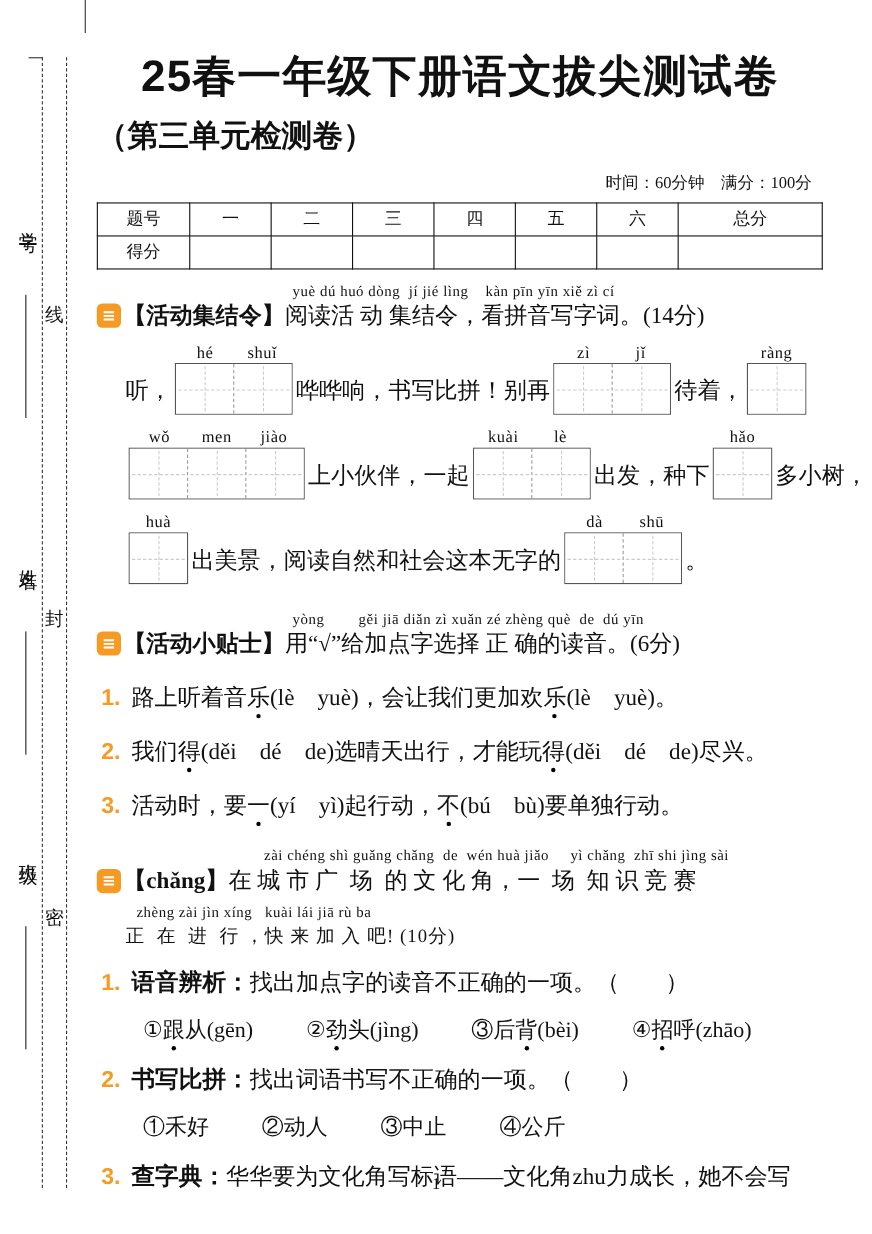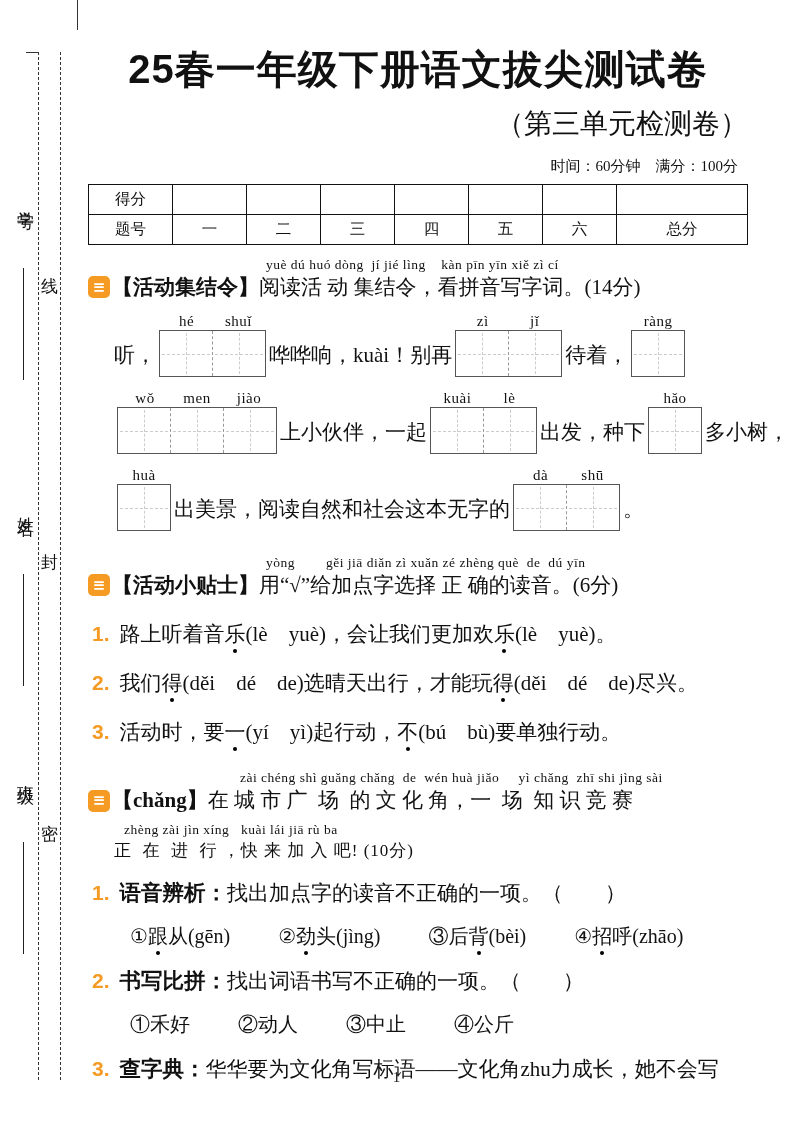--- a/index.html
+++ b/index.html
@@ -18,21 +18,21 @@
   .lab1{top:196px;} .lab2{top:502px;} .lab3{top:770px;}
   .write-line{position:absolute;left:23px;width:0;border-left:1.2px solid #222;height:112px;}
   .wl1{top:268px;} .wl2{top:574px;} .wl3{top:842px;}
   .seal-char{position:absolute;left:41px;font-size:17px;background:#fff;padding:5px 0;}
   .sc1{top:270px;} .sc2{top:546px;} .sc3{top:818px;}
 
   
   .content{position:absolute;left:88px;top:0;width:660px;}
   .title{margin:42px 0 0 0;text-align:center;font-size:40px;font-weight:900;
          letter-spacing:1px;font-family:"Liberation Sans", sans-serif;}
-  .subtitle{margin:8px 0 0 0;text-align:right;font-size:28px;font-weight:400;
+  .subtitle{margin:8px 0 0 0;text-align:left;font-size:28px;font-weight:700;
             font-family:"Liberation Sans", sans-serif;}
   .meta{text-align:right;font-size:15px;margin:14px 10px 8px 0;}
 
   table.score{width:100%;border-collapse:collapse;table-layout:fixed;}
   table.score td{border:1.6px solid #111;height:29px;text-align:center;
                  font-size:15.5px;padding:0;}
 
   
   #sections{margin-top:12px;}
   .sec{margin-top:12px;}
@@ -111,39 +111,39 @@
           <col style="width:74px">
           <col style="width:74px">
         <col style="width:74px">
           <col style="width:74px">
           <col style="width:74px">
         <col style="width:74px">
           <col>
       </colgroup>
       <tbody>
           <tr>
-            <td>得分</td>
-            <td></td>
-            <td></td>
-            <td></td>
-            <td></td>
-            <td></td>
-            <td></td>
-            <td></td>
-          </tr>
-          <tr>
             <td>题号</td>
             <td>一</td>
             <td>二</td>
             <td>三</td>
             <td>四</td>
             <td>五</td>
             <td>六</td>
             <td>总分</td>
           </tr>
+          <tr>
+            <td>得分</td>
+            <td></td>
+            <td></td>
+            <td></td>
+            <td></td>
+            <td></td>
+            <td></td>
+            <td></td>
+          </tr>
         </tbody>
     </table>
 
     <div id="sections">
         <section class="sec s1">
           <div class="head-pinyin">yuè dú huó dòng  jí jié lìng    kàn pīn yīn xiě zì cí</div>
           <div class="head-row">
             <span class="sec-icon">≡</span>
             <span class="sec-label">【活动集结令】</span>
             <span class="sec-text">阅读活 动 集结令，看拼音写字词。(14分)</span>
@@ -153,21 +153,21 @@
             <div class="box-group">
               <div class="box-pinyin">
                 <span>hé</span>
                 <span>shuǐ</span>
               </div>
               <div class="box-row">
                 <div class="tian-box"></div>
                 <div class="tian-box"></div>
               </div>
             </div>
-            <span class="seg-text">哗哗响，kuài！别再</span>
+            <span class="seg-text">哗哗响，书写比拼！别再</span>
             <div class="box-group">
               <div class="box-pinyin">
                 <span>zì</span>
                 <span>jǐ</span>
               </div>
               <div class="box-row">
                 <div class="tian-box"></div>
                 <div class="tian-box"></div>
               </div>
             </div>

